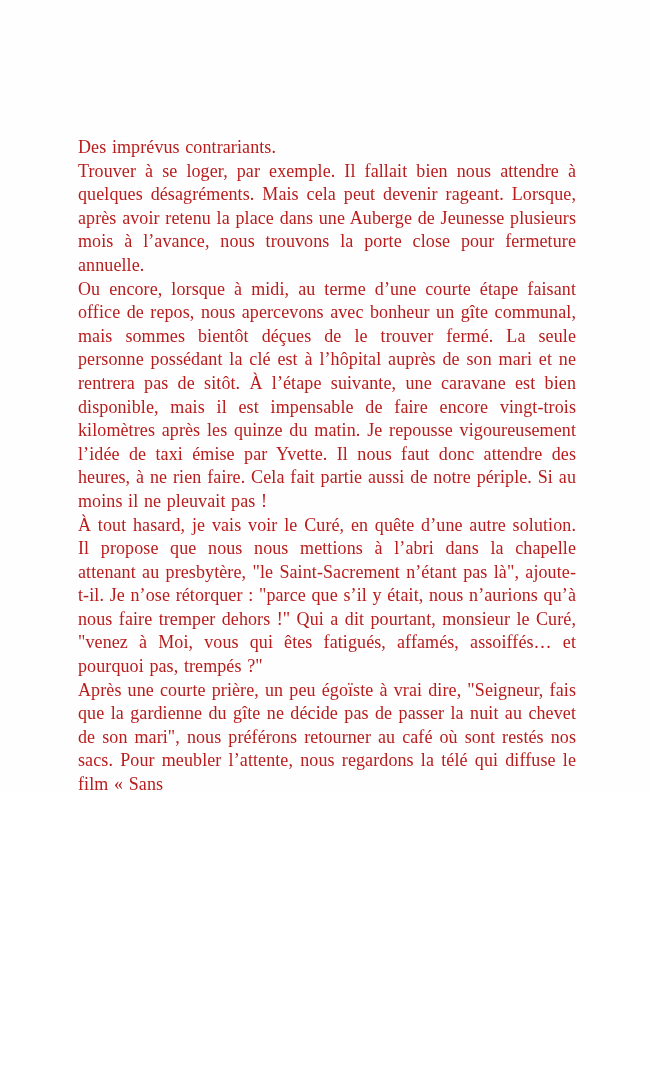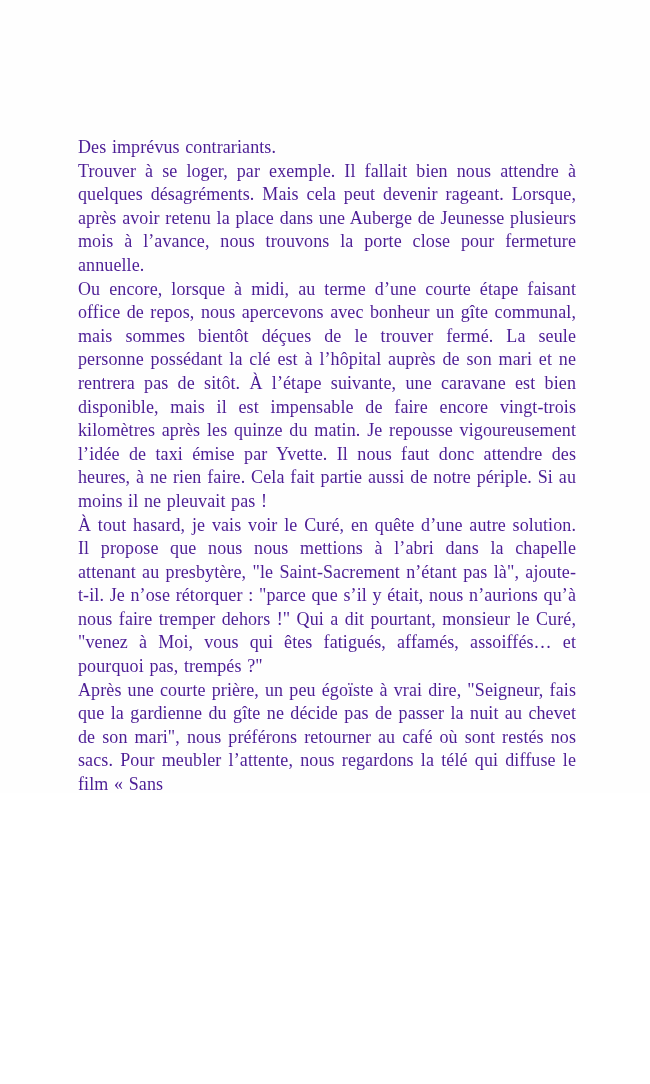--- a/index.html
+++ b/index.html
@@ -7,21 +7,21 @@
     padding: 0;
     background: #ffffff;
   }
   .scan-page {
     position: relative;
     width: 650px;
     height: 793px;
     background: #fefefe;
     overflow: hidden;
     font-family: "Liberation Serif", "DejaVu Serif", serif;
-    color: #4c1d95;
+    color: #b91c1c;
   }
   .text-block {
     position: absolute;
     left: 78px;
     top: 136px;
     width: 498px;
     font-size: 18px;
     line-height: 23.6px;
     text-align: justify;
     letter-spacing: 0.1px;

